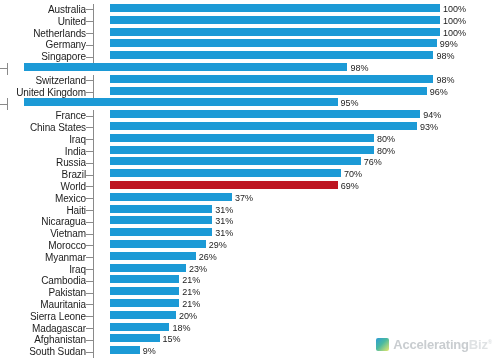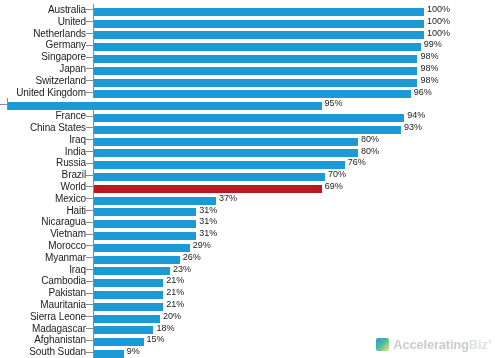--- a/index.html
+++ b/index.html
@@ -59,21 +59,22 @@
     width: 1px;
     height: 11.8px;
     background: #8a8a8a;
   }
 
   .bar-area {
     position: relative;
     flex: 1 1 auto;
     height: 11.8px;
     display: flex;
-    align-items: flex-end;
+    align-items: flex-start;
+    margin-left: 16px;
   }
 
   .bar {
     height: 8px;
     background: #1c9ad6;
   }
 
   .bar.highlight {
     background: #be1622;
   }
@@ -163,21 +164,20 @@
       <div class="row">
         <div class="label">Singapore</div>
         <div class="tick"></div>
         <div class="axis-gap"></div>
         <div class="bar-area">
           <div class="bar" style="width: 323.4px;"></div>
           <div class="value">98%</div>
         </div>
       </div>
       <div class="row">
-        <div class="label">Japan</div>
         <div class="tick"></div>
         <div class="axis-gap"></div>
         <div class="bar-area">
           <div class="bar" style="width: 323.4px;"></div>
           <div class="value">98%</div>
         </div>
       </div>
       <div class="row">
         <div class="label">Switzerland</div>
         <div class="tick"></div>

